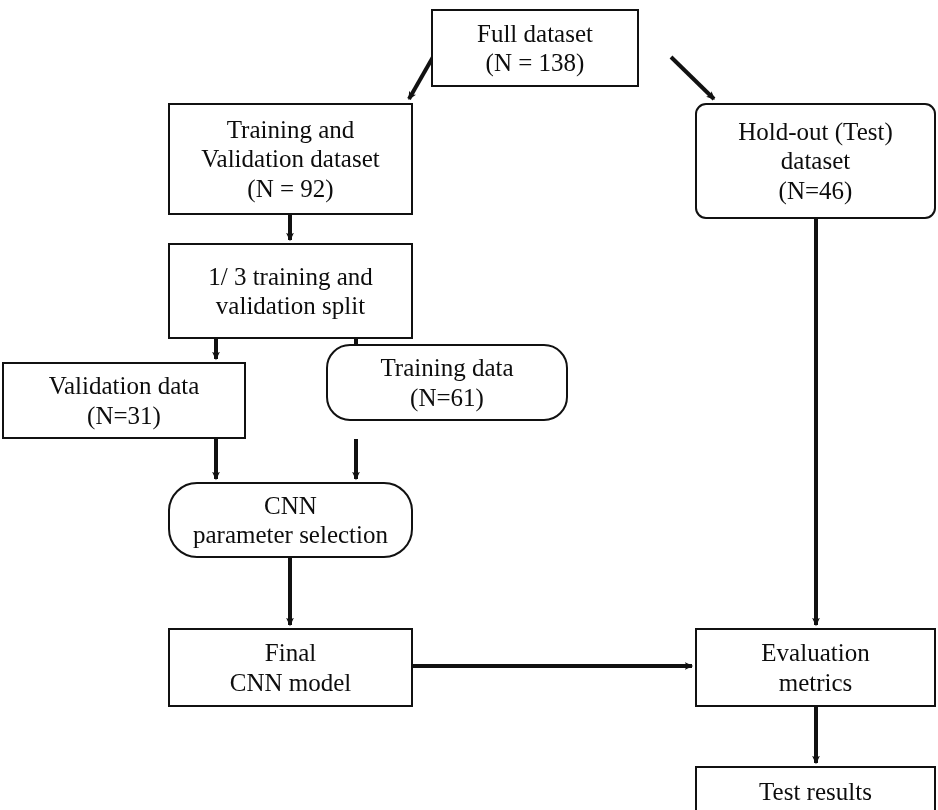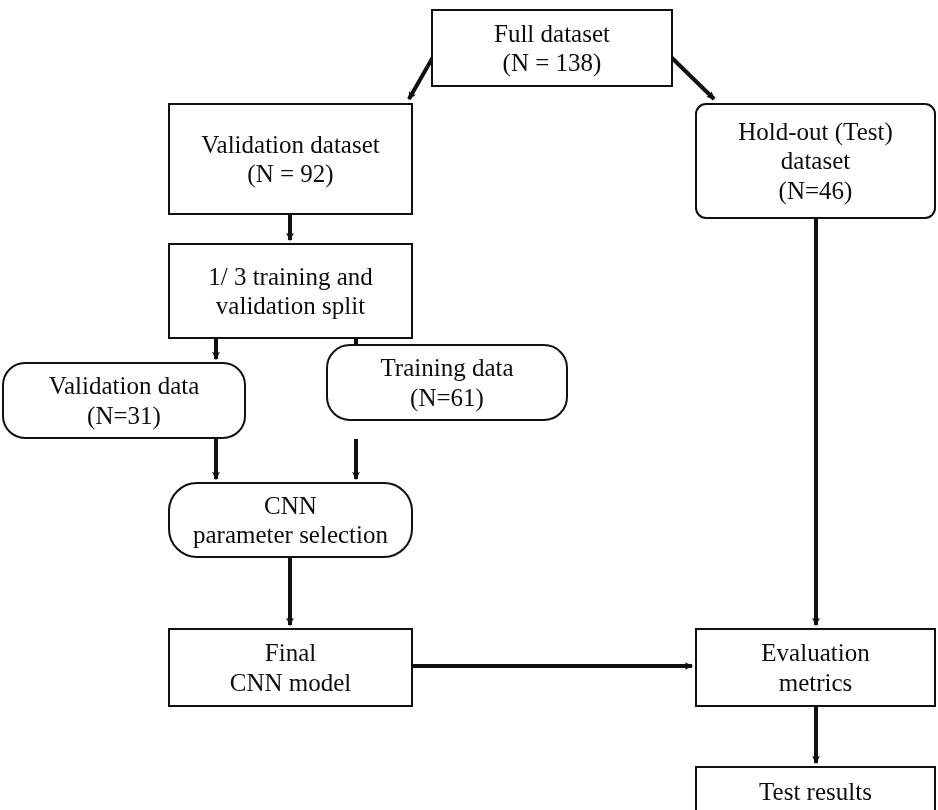--- a/index.html
+++ b/index.html
@@ -40,25 +40,25 @@
     position: absolute;
     left: 0;
     top: 0;
     width: 938px;
     height: 810px;
     z-index: 1;
     overflow: visible;
   }
 
   
-  #n-full        { left: 431px; top:   9px; width: 242px; height:  78px; }
+  #n-full        { left: 431px; top:   9px; width: 208px; height:  78px; }
   #n-trainval    { left: 168px; top: 103px; width: 245px; height: 112px; }
   #n-holdout     { left: 695px; top: 103px; width: 241px; height: 116px; border-radius: 11px; }
   #n-split       { left: 168px; top: 243px; width: 245px; height:  96px; }
-  #n-valdata     { left:   2px; top: 362px; width: 244px; height:  77px; border-radius: 23px; }
+  #n-valdata     { left:   2px; top: 362px; width: 244px; height:  77px; }
   #n-traindata   { left: 326px; top: 344px; width: 242px; height:  77px; border-radius: 24px; }
   #n-cnnparam    { left: 168px; top: 482px; width: 245px; height:  76px; border-radius: 29px; }
   #n-finalmodel  { left: 168px; top: 628px; width: 245px; height:  79px; }
   #n-evalmetrics { left: 695px; top: 628px; width: 241px; height:  79px; }
   #n-finalresults{ left: 695px; top: 766px; width: 241px; height:  52px; }
 </style>
 </head>
 <body>
 
 <div id="canvas">
@@ -92,20 +92,21 @@
 
     <line x1="816" y1="707" x2="816" y2="763" stroke="#111111" stroke-width="4" marker-end="url(#arrowhead)"></line>
   </svg>
 
   <div class="node" id="n-full">
     <span class="ln">Full dataset</span>
     <span class="ln">(N = 138)</span>
   </div>
 
   <div class="node" id="n-trainval">
+    <span class="ln">Training and</span>
     <span class="ln">Validation dataset</span>
     <span class="ln">(N = 92)</span>
   </div>
 
   <div class="node" id="n-holdout">
     <span class="ln">Hold-out (Test)</span>
     <span class="ln">dataset</span>
     <span class="ln">(N=46)</span>
   </div>
 

